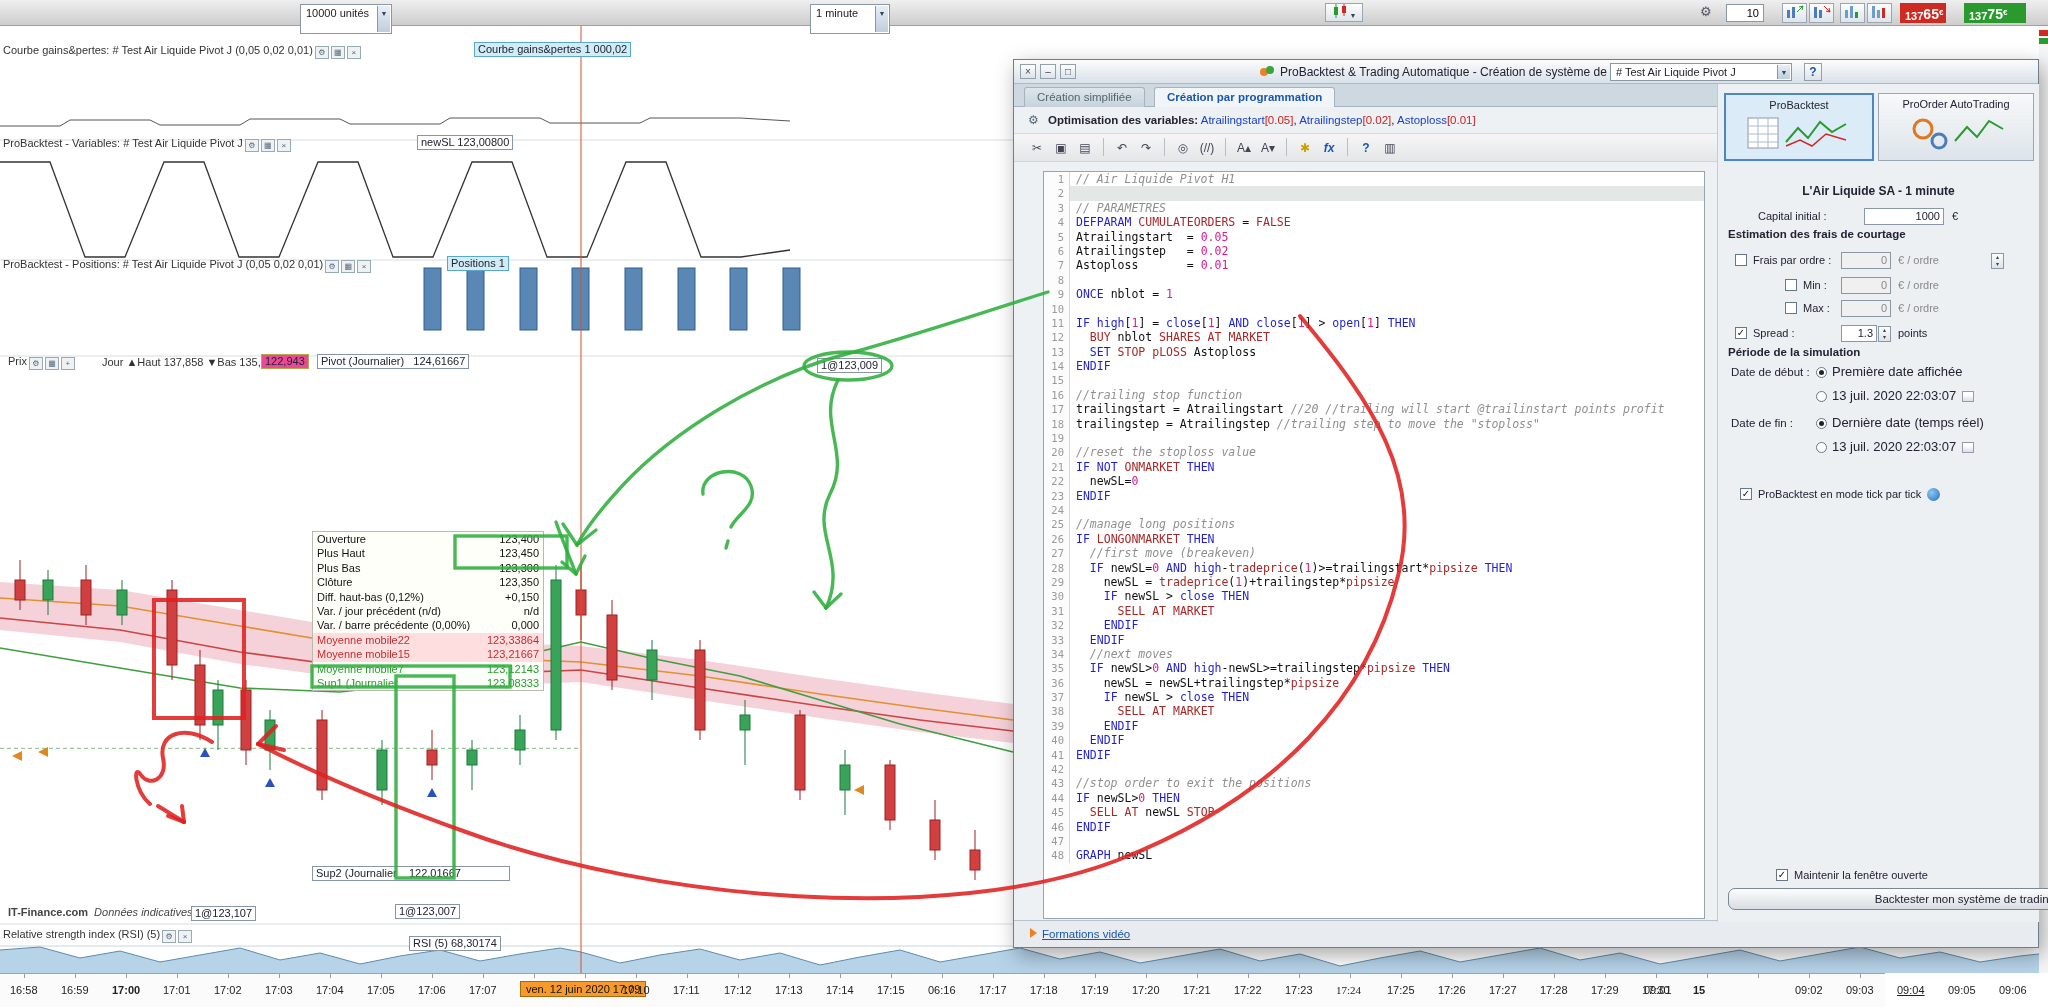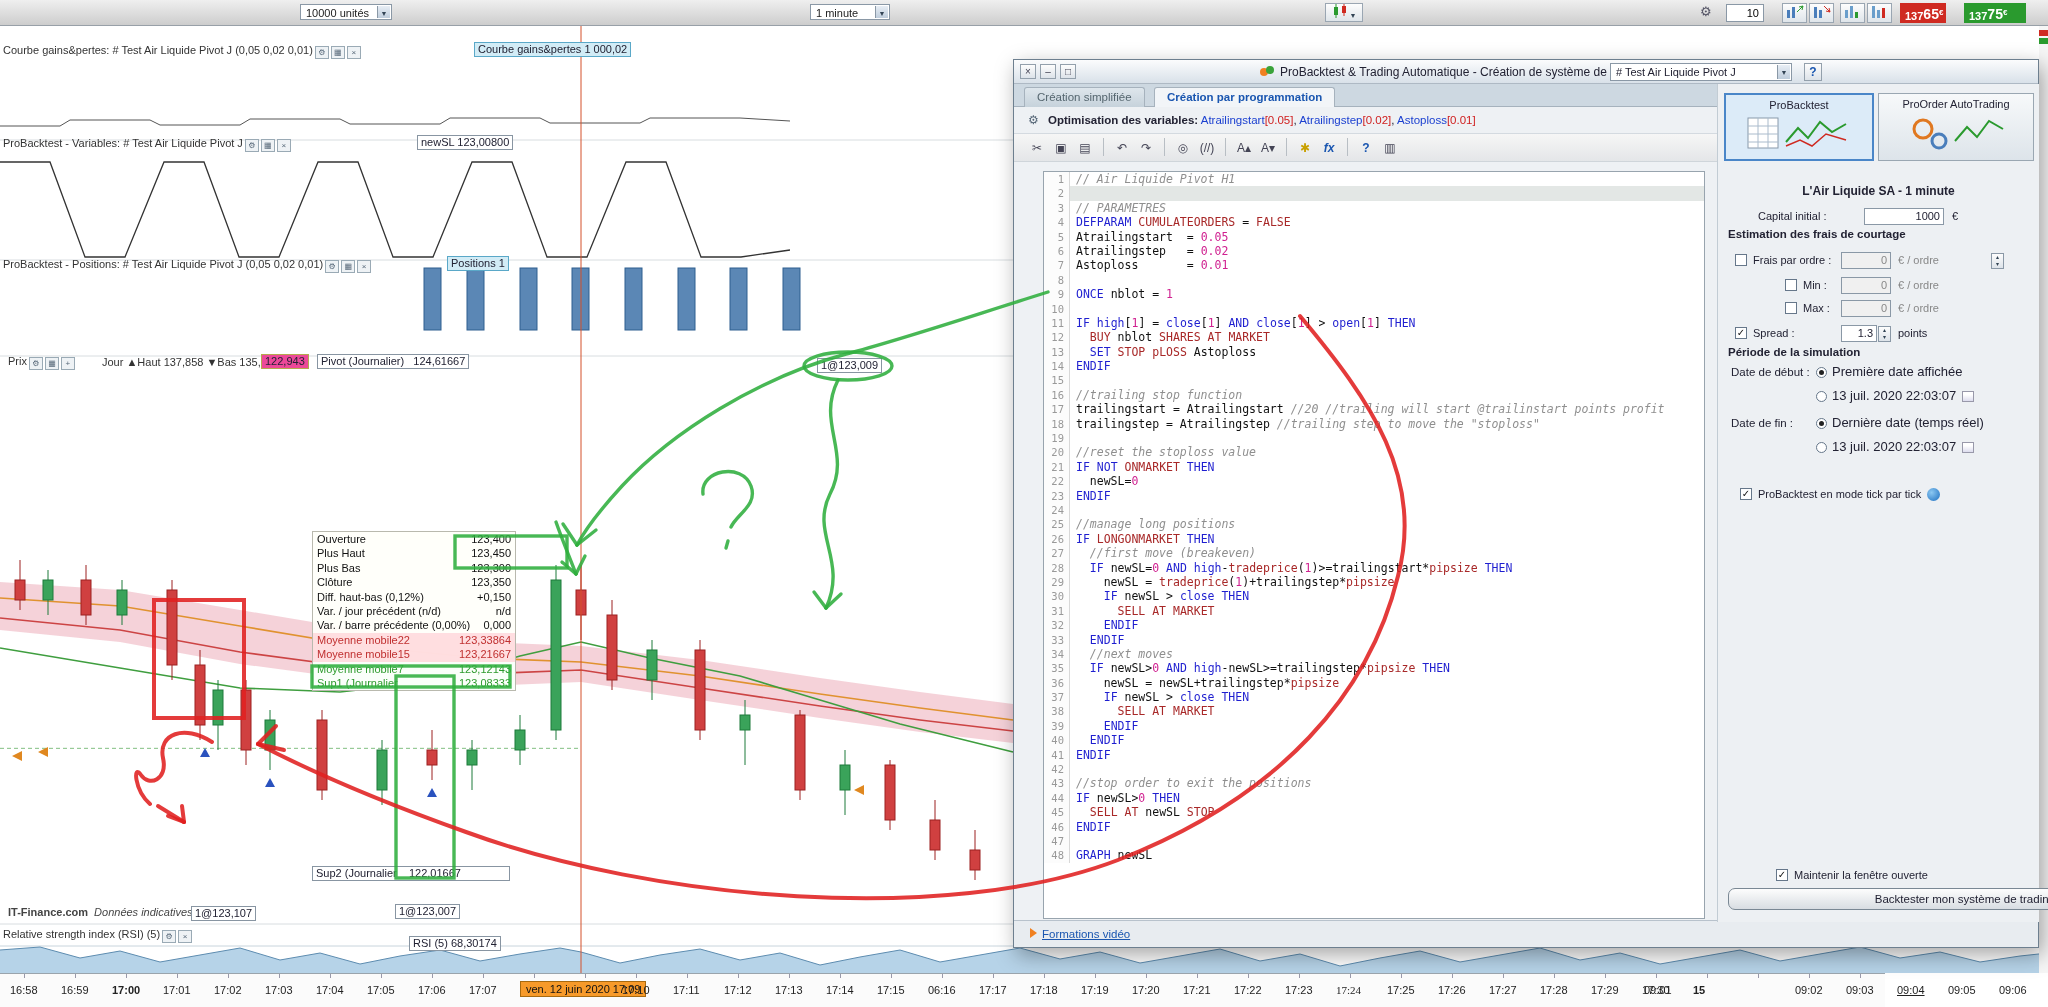--- a/index.html
+++ b/index.html
@@ -1,21 +1,21 @@
 <!DOCTYPE html>
 <html><head>
 <meta charset="utf-8">
 <style>
 *{margin:0;padding:0;box-sizing:border-box}
 html,body{width:2048px;height:1007px;overflow:hidden;background:#fff;font-family:"Liberation Sans",sans-serif}
 #root{position:relative;width:2048px;height:1007px;background:#fff}
 
 
 #topbar{position:absolute;left:0;top:0;width:2048px;height:26px;background:linear-gradient(#efefef,#cdcdcd);border-bottom:1px solid #98a0a8;z-index:30}
-.dd{position:absolute;top:4px;height:16px;background:#fff;border:1px solid #8a98a6;font-size:11px;line-height:16px;padding:0 18px 0 5px;color:#222;white-space:nowrap}
+.dd{position:absolute;top:4px;height:30px;background:#fff;border:1px solid #8a98a6;font-size:11px;line-height:16px;padding:0 18px 0 5px;color:#222;white-space:nowrap}
 .dd .caret{position:absolute;right:1px;top:1px;bottom:1px;width:13px;background:linear-gradient(#e8eef5,#bfcddc);border-left:1px solid #8a98a6;font-size:7px;color:#345;text-align:center;line-height:15px}
 #style-dd{position:absolute;left:1325px;top:3px;width:38px;height:19px;background:linear-gradient(#fdfdfd,#dfe5ea);border:1px solid #9aa6b2;text-align:center}
 #wrench{position:absolute;left:1700px;top:4px;font-size:13px;color:#556}
 #lots-input{position:absolute;left:1726px;top:4px;width:38px;height:18px;background:#fff;border:1px solid #8a98a6;font-size:11px;line-height:16px;text-align:right;padding:0 4px}
 .ticon{position:absolute;top:3px;width:25px;height:20px;background:linear-gradient(#fdfdfd,#dfe5ea);border:1px solid #9aa6b2;text-align:center}
 .badge{position:absolute;top:3px;height:20px;color:#fff;font-weight:bold;padding:0 5px;line-height:20px;white-space:nowrap}
 .badge .b-int{font-size:11px}
 .badge .b-dec{font-size:14px;vertical-align:1px}
 .badge .b-cur{font-size:8px;vertical-align:5px}
 #bid-badge{left:1900px;background:#cf2a21;width:46px}
@@ -25,21 +25,21 @@
 #chart{position:absolute;left:0;top:0;width:2048px;height:1007px;z-index:1}
 #bgsvg{position:absolute;left:0;top:0}
 .ptitle{position:absolute;font-size:11px;color:#333;white-space:nowrap;z-index:5}
 .ptitle .mini{display:inline-block;width:14px;height:13px;border:1px solid #9aaab5;background:#eef2f5;color:#567;font-size:8px;line-height:11px;text-align:center;margin-left:2px;vertical-align:-1px}
 .box-label{position:absolute;font-size:11px;background:#fff;border:1px solid #8895a2;padding:0 3px;line-height:13px;color:#223;white-space:nowrap;z-index:5}
 .cyan{background:#d2ecf6;border-color:#5aa8c8}
 .yellow{background:#ec4899;border-color:#b5a84e}
 .plain-text{position:absolute;font-size:11px;color:#333;white-space:nowrap;z-index:5}
 #watermark{font-style:italic;color:#444}
 #watermark b{font-style:normal;font-weight:bold;margin-right:6px}
-#tooltip{position:absolute;left:312px;top:531px;width:204px;z-index:6;font-size:11px;border:1px solid #b9b9ae;background:rgba(255,255,250,.93)}
+#tooltip{position:absolute;left:312px;top:531px;width:232px;z-index:6;font-size:11px;border:1px solid #b9b9ae;background:rgba(255,255,250,.93)}
 .tt-row{display:flex;justify-content:space-between;height:14.4px;line-height:14.4px;padding:0 4px;color:#111}
 .tt-row.ma-red{color:#c03030;background:rgba(255,216,220,.85)}
 .tt-row.ma-green{color:#2d9a2d;background:rgba(250,255,250,.9)}
 
 
 #timeaxis{position:absolute;left:0;top:973px;width:1885px;height:34px;background:#fbfbfb;border-top:1px solid #9aa4ac;z-index:25}
 #timeaxis::before{content:'';position:absolute;left:24px;right:0;top:0;height:4px;background:repeating-linear-gradient(to right,#99a 0 1px,transparent 1px 51px)}
 .tlabel{position:absolute;top:10px;font-size:11px;color:#222;white-space:nowrap}
 .tlabel.bold{font-weight:bold}
 .tlabel.hl{background:#f79a2a;border:1px solid #a86a10;color:#111;padding:1px 5px;top:7px}

